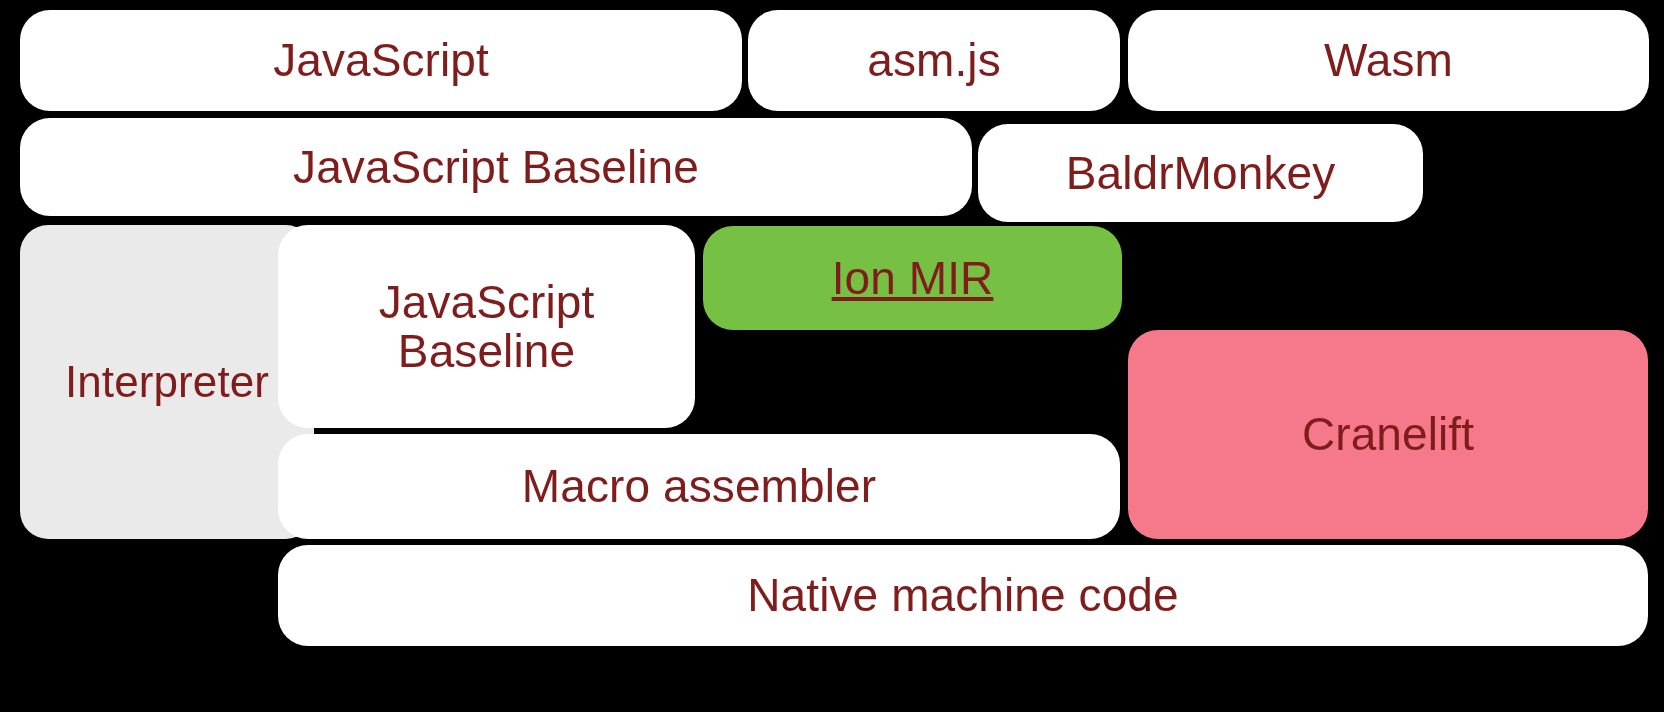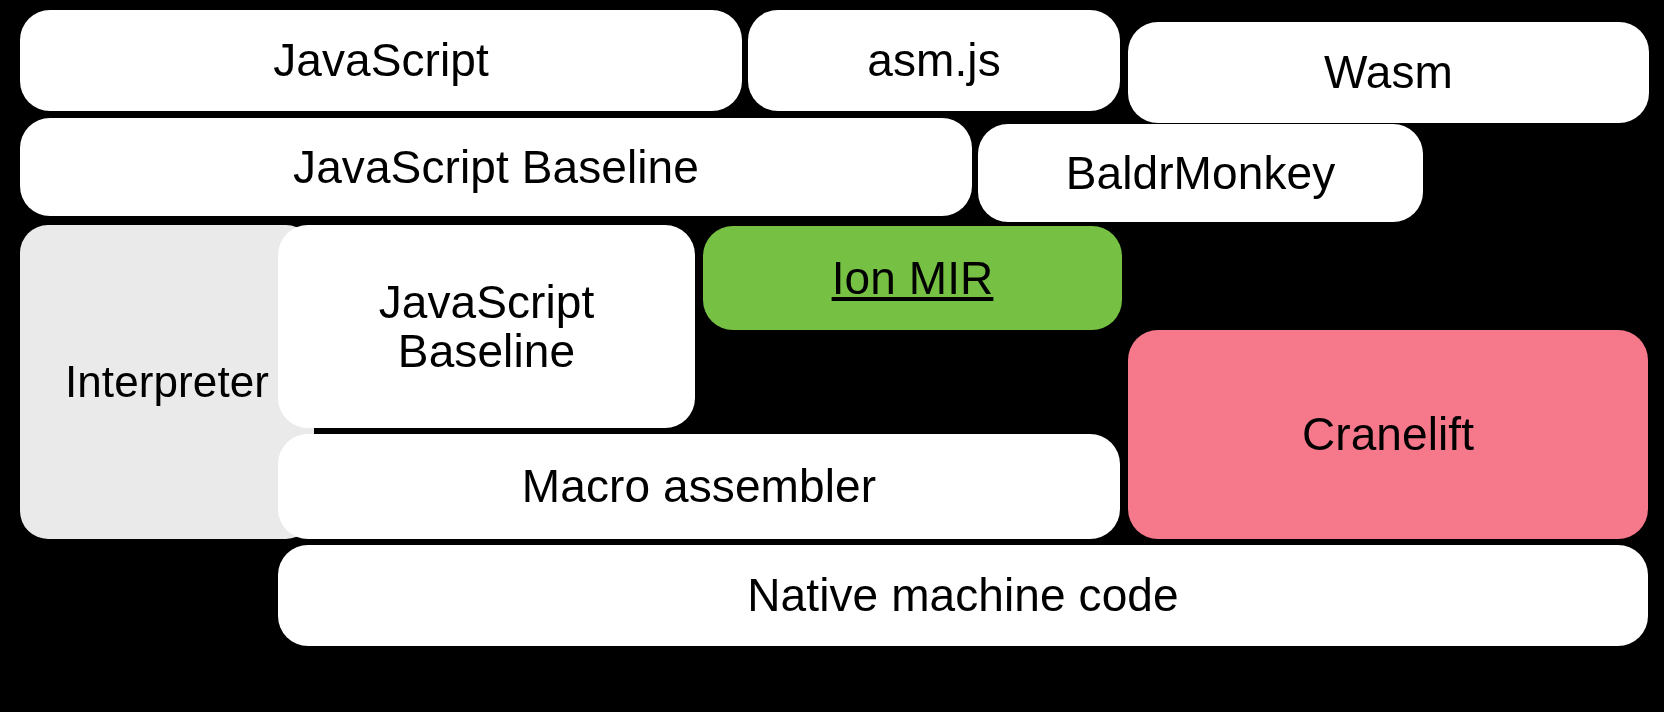--- a/index.html
+++ b/index.html
@@ -21,38 +21,38 @@
     background: #000000;
   }
   .node {
     position: absolute;
     box-sizing: border-box;
     display: flex;
     align-items: center;
     justify-content: center;
     text-align: center;
     border-radius: 30px;
-    color: #000000;
+    color: #7f1d1d;
     font-size: 46px;
     line-height: 1.06;
     font-weight: 400;
     letter-spacing: 0.1px;
     white-space: pre-line;
     padding: 0 22px;
     user-select: none;
   }
   .fill-white  { background: #ffffff; }
   .fill-grey   { background: #eaeaea; }
   .fill-green  { background: #76c043; }
   .fill-pink   { background: #f5788b; }
 
   
   .n-javascript        { left: 20px;   top: 10px;  width: 722px; height: 101px; }
   .n-asmjs             { left: 748px;  top: 10px;  width: 372px; height: 101px; }
-  .n-wasm              { left: 1128px; top: 10px;  width: 521px; height: 101px; margin-top: 12px; }
+  .n-wasm              { left: 1128px; top: 10px;  width: 521px; height: 101px; }
 
   
   .n-js-bytecode       { left: 20px;   top: 118px; width: 952px; height: 98px; }
   .n-baldrmonkey       { left: 978px;  top: 124px; width: 445px; height: 98px; }
 
   
   .n-interpreter       { left: 20px;   top: 225px; width: 294px; height: 314px; border-radius: 28px; font-size: 44px; }
   .n-js-baseline       { left: 278px;  top: 225px; width: 417px; height: 203px; }
   .n-ion-mir           { left: 703px;  top: 226px; width: 419px; height: 104px; text-decoration: underline; }
   .n-ion-lir           { left: 703px;  top: 336px; width: 419px; height: 92px;  }

